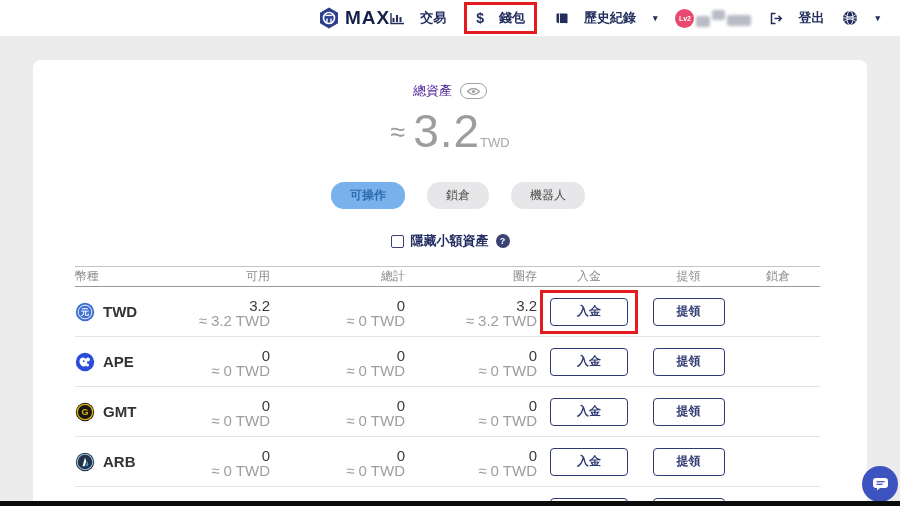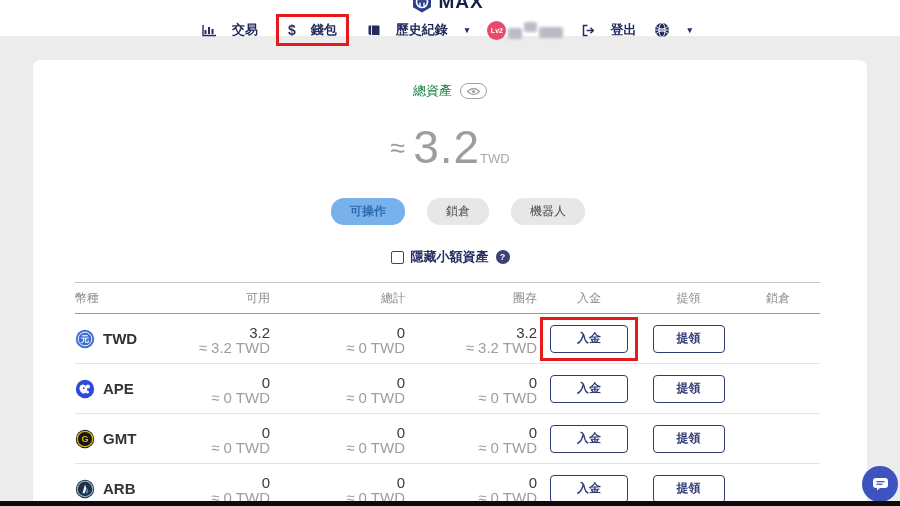--- a/index.html
+++ b/index.html
@@ -1,61 +1,61 @@
 <!DOCTYPE html>
 <html><head>
 <meta charset="utf-8">
 <style>
   * { margin:0; padding:0; box-sizing:border-box; }
   html,body { width:900px; height:506px; overflow:hidden; background:#ececec;
     font-family:"Liberation Sans", sans-serif; }
   
   .navbar { position:relative; height:36px; background:#fff; display:flex;
-    align-items:center; justify-content:center; padding:0 20px 0 14px; z-index:5;flex-direction:column; }
+    align-items:center; justify-content:flex-end; padding:0 20px 0 14px; z-index:5; }
   .logo { display:flex; align-items:center; gap:4px; cursor:pointer; }
   .logo-text { font-size:19px; font-weight:bold; color:#15204b; letter-spacing:1px; }
   .nav-right { display:flex; align-items:center; gap:18px; height:100%; }
   .nav-item { display:flex; align-items:center; gap:15px; font-size:13px; font-weight:600;
     color:#222d5e; cursor:pointer; white-space:nowrap; }
   .dollar-ic { font-size:14px; font-weight:bold; color:#222d5e; }
   .caret { font-size:9px; color:#222d5e; margin-left:2px; }
   .red-box-nav { border:3px solid #e31b1f; padding:4px 9px; display:flex; align-items:center; }
   .user-chip { display:flex; align-items:center; gap:2px; cursor:pointer; }
   .lv-badge { width:19px; height:19px; border-radius:50%; background:#e84a6f; color:#fff;
     font-size:7px; font-weight:bold; display:flex; align-items:center; justify-content:center; }
   .blur-block { background:#b9bcc6; border-radius:2px; filter:blur(1.5px); }
   
   .card { position:absolute; left:33px; right:33px; top:60px; bottom:0; background:#fff;
     border-radius:8px 8px 0 0; }
   .summary { margin-top:22px; display:flex; align-items:center; justify-content:center; gap:8px; }
-  .summary-label { font-size:13px; color:#15803d; }
+  .summary-label { font-size:13px; color:#4c1d95; }
   .eye-pill { width:27px; height:16px; border:1.5px solid #a2a2a2; border-radius:8px;
     display:flex; align-items:center; justify-content:center; cursor:pointer; }
-  .total-value { margin-top:20px; text-align:center; color:#9d9d9d; }
+  .total-value { margin-top:4px; text-align:center; color:#9d9d9d; }
   .approx { font-size:27px; vertical-align:6px; margin-right:8px; }
   .big-num { font-size:46px; font-weight:400; letter-spacing:1px; }
   .cur-small { font-size:13px; color:#a8a8a8; }
   
   .tabs { margin-top:24px; display:flex; justify-content:center; gap:22px;margin-left:16px; }
   .pill { padding:5px 19px; border-radius:13px; font-size:12px; background:#e7e7e9;
     color:#4a4a4a; cursor:pointer; }
   .pill.active { background:#78b1ec; color:#2e6cae; font-weight:600; }
   
   .filter-row { margin-top:23px; display:flex; justify-content:center; align-items:center;
     gap:7px; color:#242e63; font-size:13px; font-weight:bold; }
   .cbox { width:13px; height:13px; border:1.5px solid #3a4374; border-radius:2px;
     background:#fff; cursor:pointer; }
   .q-ic { width:14px; height:14px; border-radius:50%; background:#3a4374; color:#fff;
     font-size:9px; font-weight:bold; display:flex; align-items:center; justify-content:center;
     cursor:pointer; }
   
   .tbl { margin:16px 0 0 42px; width:745px; }
   .tbl-grid { display:grid; grid-template-columns:110px 85px 135px 132px 104px 95px 84px;
     align-items:center; }
-  .thead { border-top:1px solid #c4c4c4; border-bottom:1px solid #9a9a9a; height:32px;
+  .thead { border-top:1px solid #c4c4c4; border-bottom:1px solid #9a9a9a; height:21px;
     font-size:12px; color:#8c8c8c; }
   .th-r { text-align:right; } .th-c { text-align:center; } .th-l { text-align:left; }
   .trow { height:50px; border-bottom:1px solid #e3e3e3; }
   .coin-cell { display:flex; align-items:center; gap:8px; }
   .sym { font-size:15px; font-weight:bold; color:#333; }
   .val-cell { text-align:right; }
   .val-main { font-size:15px; color:#3a3a3a; line-height:17px; }
   .val-sub { font-size:15px; color:#9e9e9e; line-height:13px; }
   .btn-wrap { display:flex; justify-content:center; }
   .action-btn { width:78px; height:28px; background:#fff; border:1.5px solid #2f3a73;

